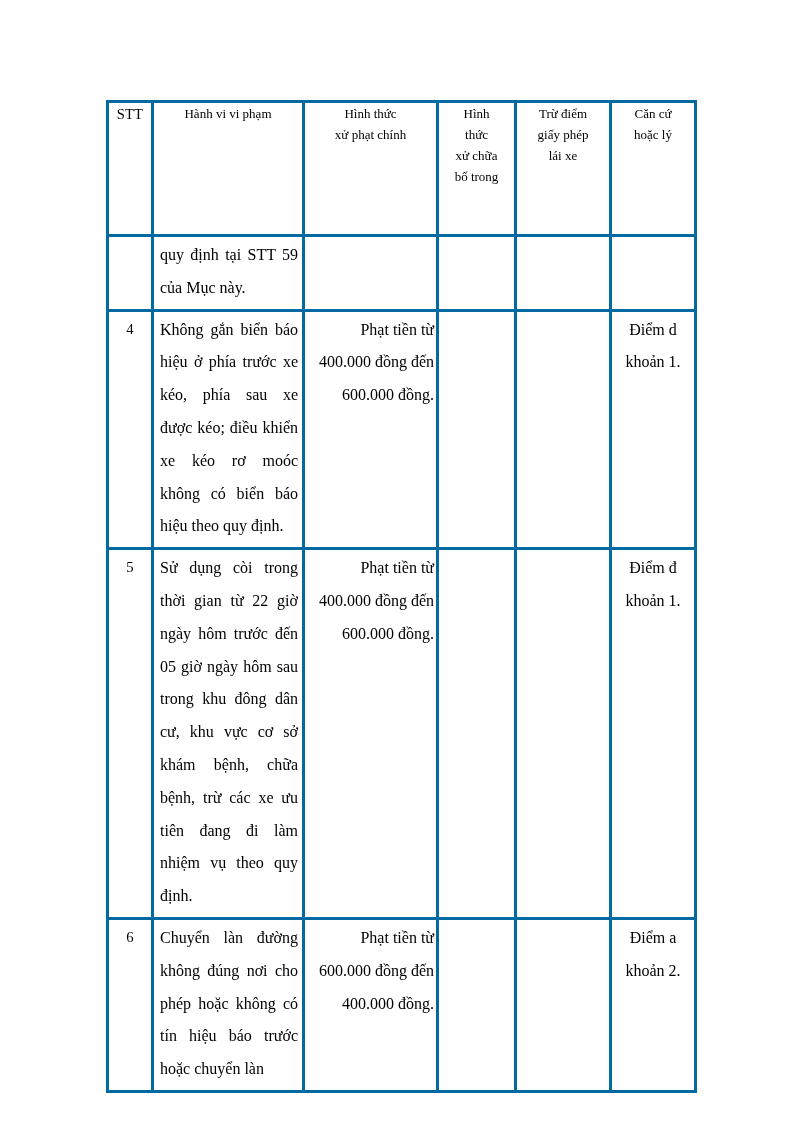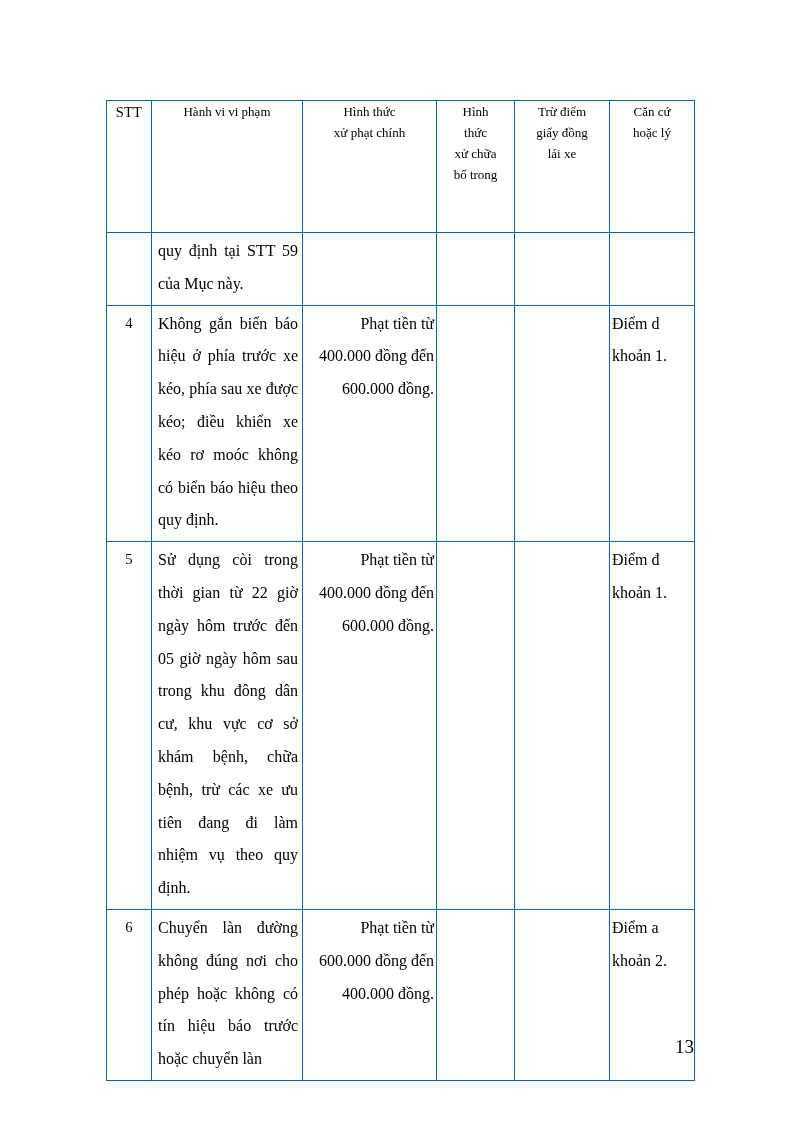--- a/index.html
+++ b/index.html
@@ -26,21 +26,21 @@
 
   .doc-table {
     position: absolute;
     left: 106px;
     top: 100px;
     width: 588px;
     border-collapse: collapse;
     table-layout: fixed;
   }
   .doc-table td, .doc-table th {
-    border: 1px solid #0369a1;
+    border: 3px solid #0369a1;
     padding: 0;
     vertical-align: top;
     font-weight: normal;
   }
 
   
   col.c1 { width: 45px; }
   col.c2 { width: 151px; }
   col.c3 { width: 134px; }
   col.c4 { width: 78px; }
@@ -76,21 +76,21 @@
     padding-right: 4px;
     word-spacing: normal;
     hyphens: none;
   }
   td.penalty {
     text-align: right;
     padding-left: 2px;
     padding-right: 2px;
   }
   td.legal {
-    text-align: left;
+    text-align: center;
     padding-left: 2px;
     padding-right: 2px;
     font-family: Liberation Serif, serif;
   }
   td.empty { }
 
   .page-number {
     position: absolute;
     left: 0;
     top: 1036px;
@@ -123,21 +123,21 @@
           <div>xử phạt chính</div>
         </td>
         <td>
           <div>Hình</div>
           <div>thức</div>
           <div>xử chữa</div>
           <div>bố trong</div>
         </td>
         <td>
           <div>Trừ điểm</div>
-          <div>giấy đồng</div>
+          <div>giấy phép</div>
           <div>lái xe</div>
         </td>
         <td>
           <div>Căn cứ</div>
           <div>hoặc lý</div>
         </td>
       </tr>
     </thead>
     <tbody>
       <tr>
@@ -168,15 +168,14 @@
         <td class="cell num">6</td>
         <td class="cell behaviour">Chuyển làn đường không đúng nơi cho phép hoặc không có tín hiệu báo trước hoặc chuyển làn</td>
         <td class="cell penalty">Phạt tiền từ 600.000 đồng đến 400.000 đồng.</td>
         <td class="cell empty"></td>
         <td class="cell empty"></td>
         <td class="cell legal">Điểm a khoản 2.</td>
       </tr>
     </tbody>
   </table>
 
-  <div class="page-number">13</div>
 
 </div>
 
 </body></html>

